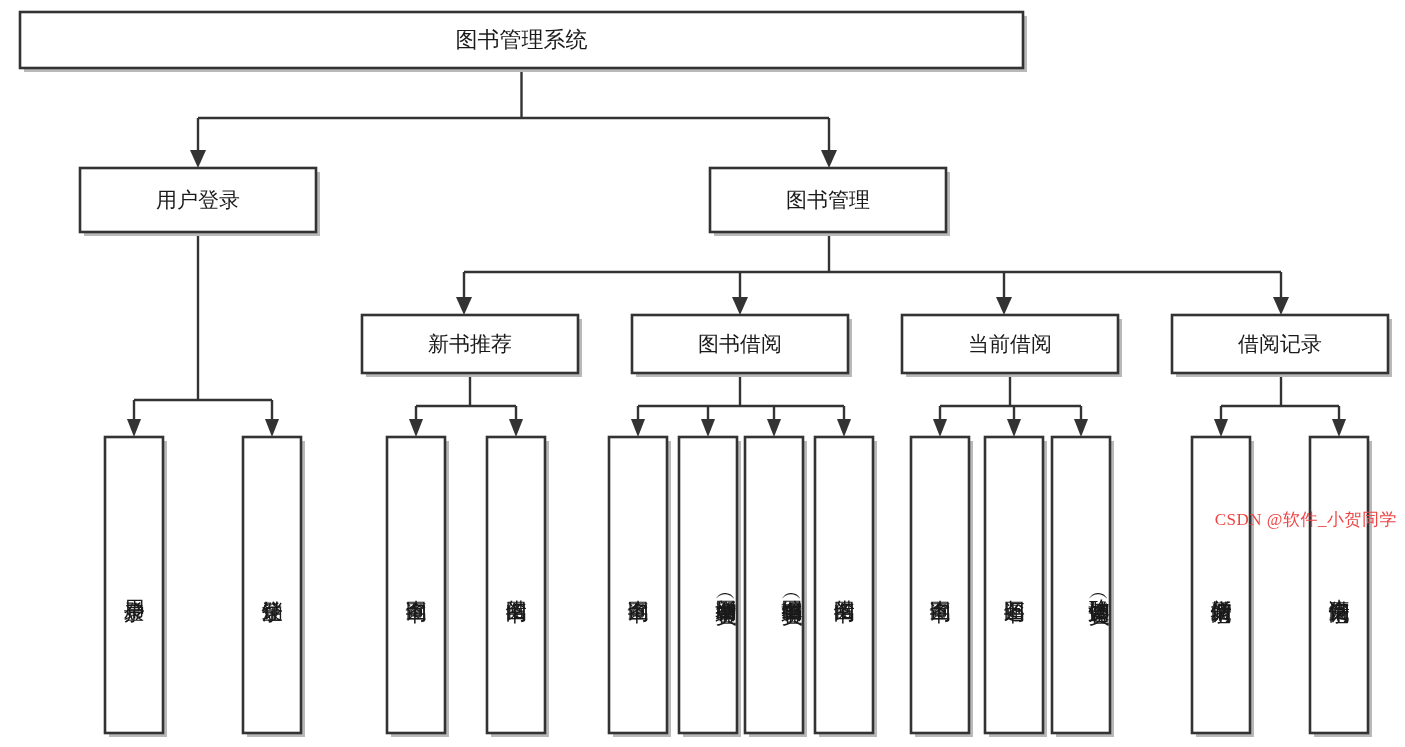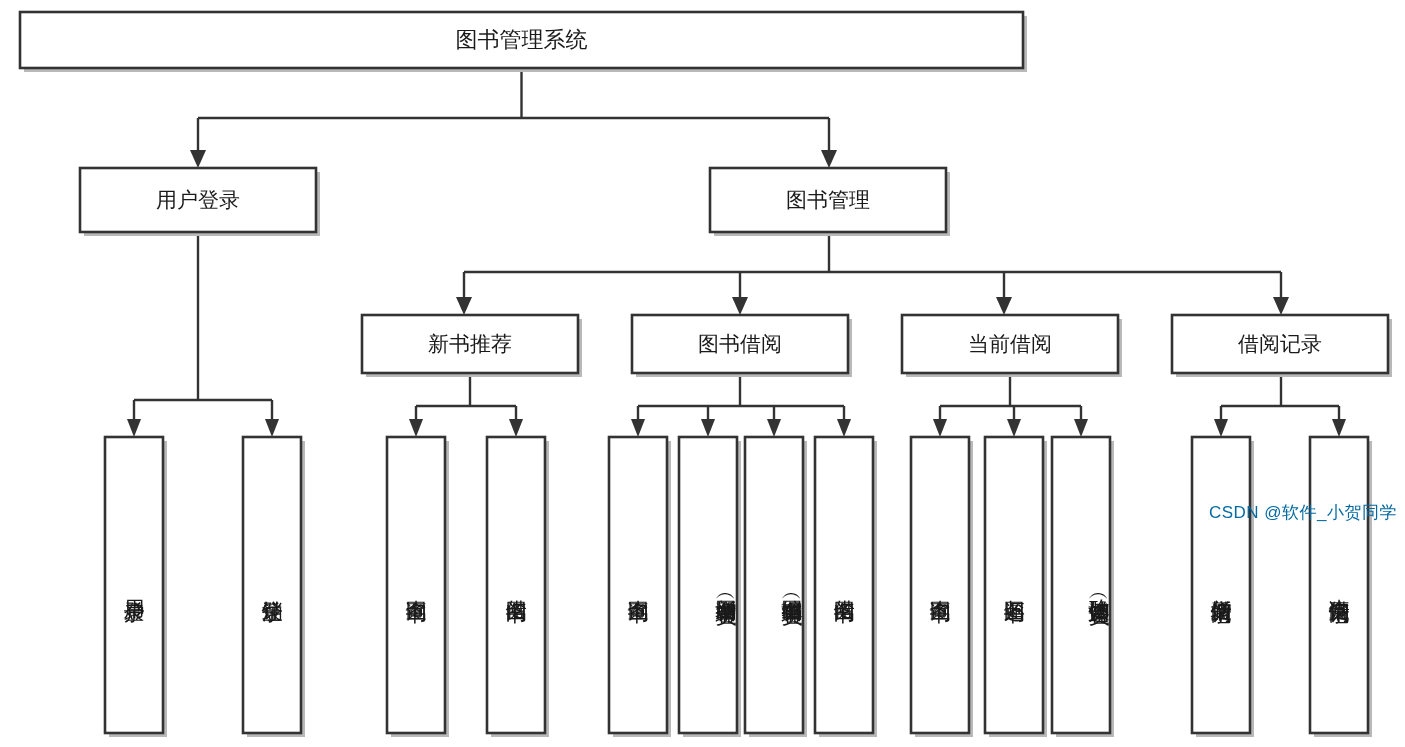--- a/index.html
+++ b/index.html
@@ -68,24 +68,24 @@
     font-size: 21px;
     line-height: 1.08;
     color: #1a1a1a;
     letter-spacing: 1px;
     white-space: nowrap;
     pointer-events: none;
   }
   #watermark {
     position: absolute;
     right: 8px;
-    bottom: 7px;
-    font-family: Liberation Sans, sans-serif;
+    bottom: 0;
+    font-family: Liberation Serif, serif;
     font-size: 17px;
-    color: #0369a1;
+    color: #ef4444;
     white-space: nowrap;
     letter-spacing: 0.5px;
   }
 </style>
 </head>
 <body>
 
 <div id="diagram-root">
 
   <svg id="flow" viewBox="0 0 1405 747">

